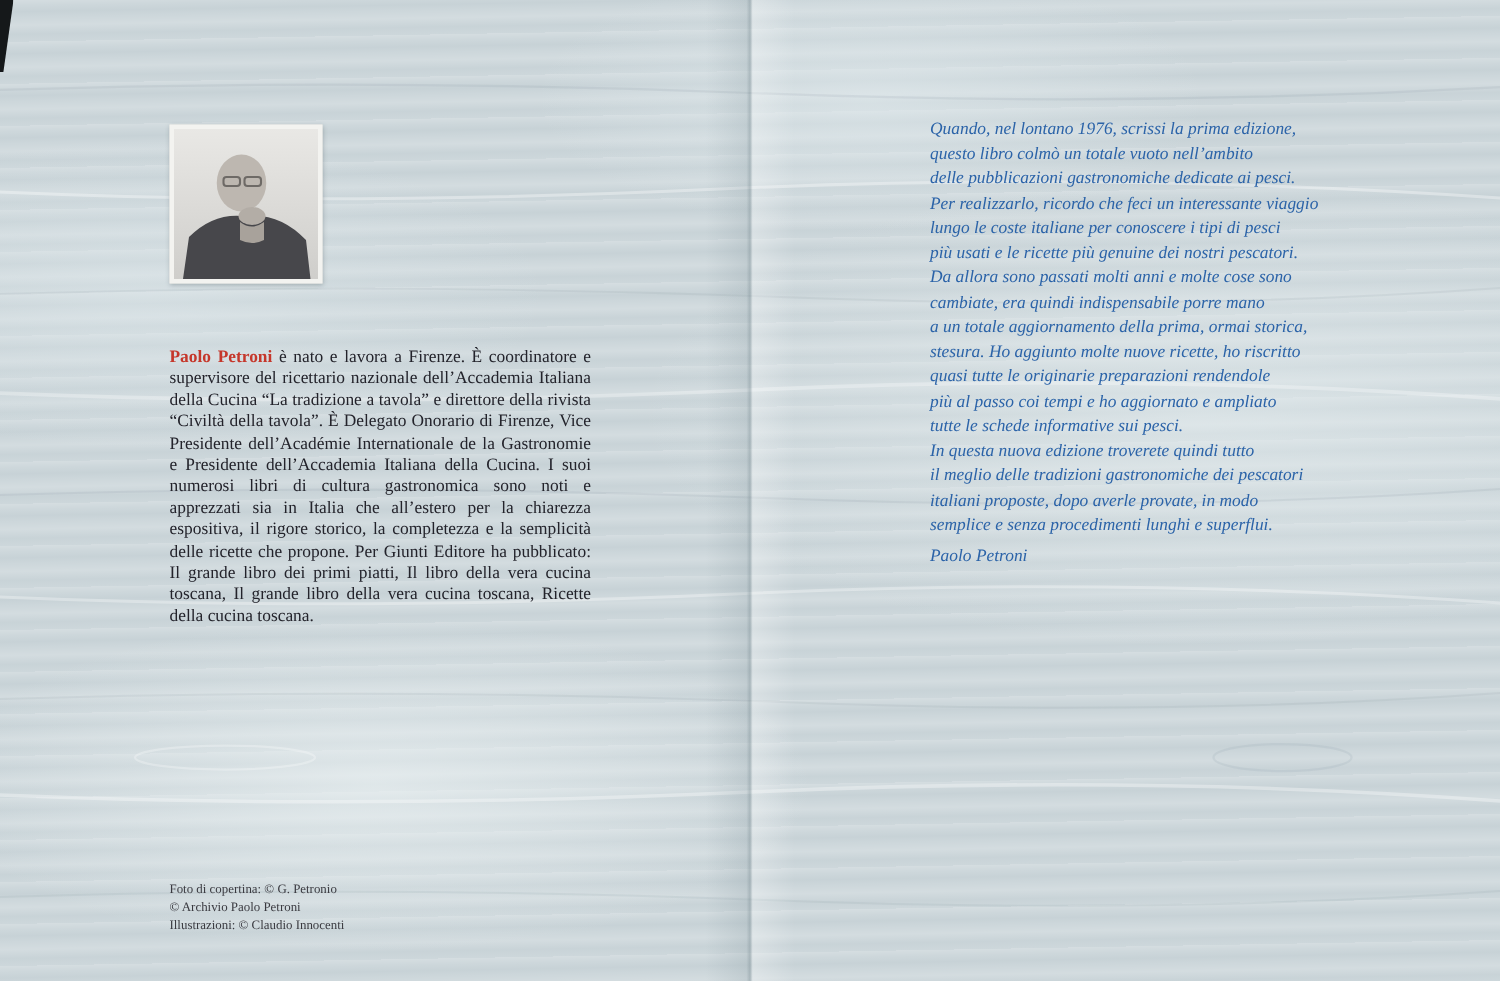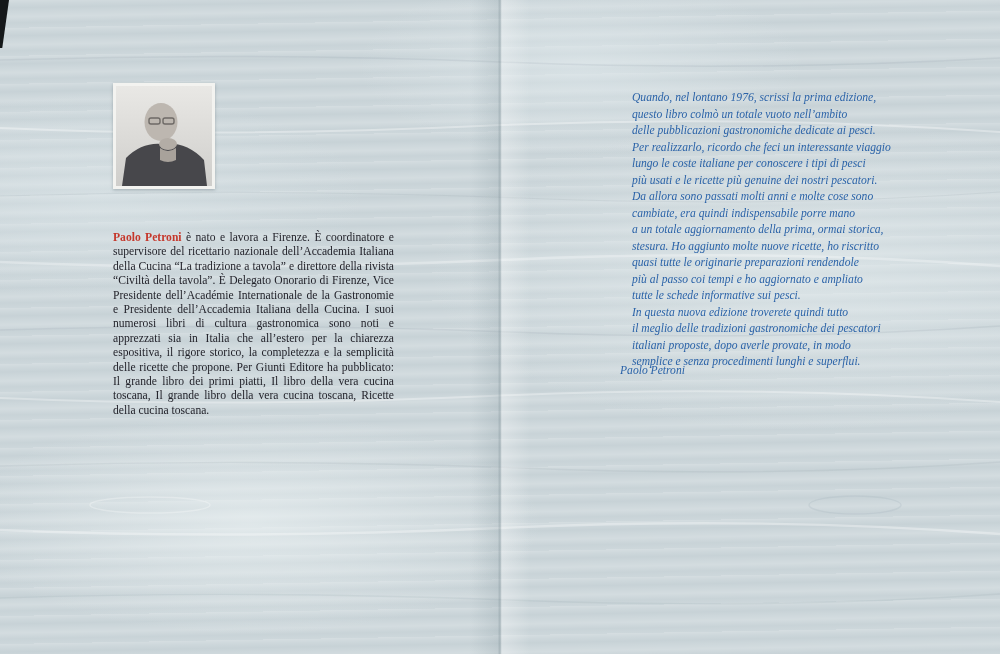--- a/index.html
+++ b/index.html
@@ -104,21 +104,21 @@
     color: #3a3a40;
     white-space: pre;
   }
 
   
   .letter {
     position: absolute;
     left: 620px;
     top: 78px;
     width: 310px;
-    margin: 12px;
+    margin: 0;
     font-size: 11.6px;
     line-height: 16.5px;
     font-style: italic;
     color: var(--text-blue, #2b63a8);
     white-space: pre;
   }
 
   .signature {
     position: absolute;
     left: 620px;
@@ -172,20 +172,23 @@
       <rect x="33" y="32" width="11" height="6" rx="2" fill="none" stroke="#6e6a66" stroke-width="1.4"></rect>
       <rect x="47" y="32" width="11" height="6" rx="2" fill="none" stroke="#6e6a66" stroke-width="1.4"></rect>
 
       <ellipse cx="52" cy="58" rx="9" ry="6" fill="#b3ada6"></ellipse>
       <path d="M44 62 Q52 68 60 62 L60 74 Q52 78 44 74 Z" fill="#a8a29b"></path>
     </svg>
   </div>
 
   <p class="bio"><span class="lead">Paolo Petroni</span><span> è nato e lavora a Firenze. È coordinatore e supervisore del ricettario nazionale dell’Accademia Italiana della Cucina “La tradizione a tavola” e direttore della rivista “Civiltà della tavola”. È Delegato Onorario di Firenze, Vice Presidente dell’Académie Internationale de la Gastronomie e Presidente dell’Accademia Italiana della Cucina. I suoi numerosi libri di cultura gastronomica sono noti e apprezzati sia in Italia che all’estero per la chiarezza espositiva, il rigore storico, la completezza e la semplicità delle ricette che propone. Per Giunti Editore ha pubblicato: </span><span class="titles">Il grande libro dei primi piatti, Il libro della vera cucina toscana, Il grande libro della vera cucina toscana, Ricette della cucina toscana.</span></p>
 
+  <p class="credits">Foto di copertina: © G. Petronio
+© Archivio Paolo Petroni
+Illustrazioni: © Claudio Innocenti</p>
 
   <p class="letter">Quando, nel lontano 1976, scrissi la prima edizione,
 questo libro colmò un totale vuoto nell’ambito
 delle pubblicazioni gastronomiche dedicate ai pesci.
 Per realizzarlo, ricordo che feci un interessante viaggio
 lungo le coste italiane per conoscere i tipi di pesci
 più usati e le ricette più genuine dei nostri pescatori.
 Da allora sono passati molti anni e molte cose sono
 cambiate, era quindi indispensabile porre mano
 a un totale aggiornamento della prima, ormai storica,

